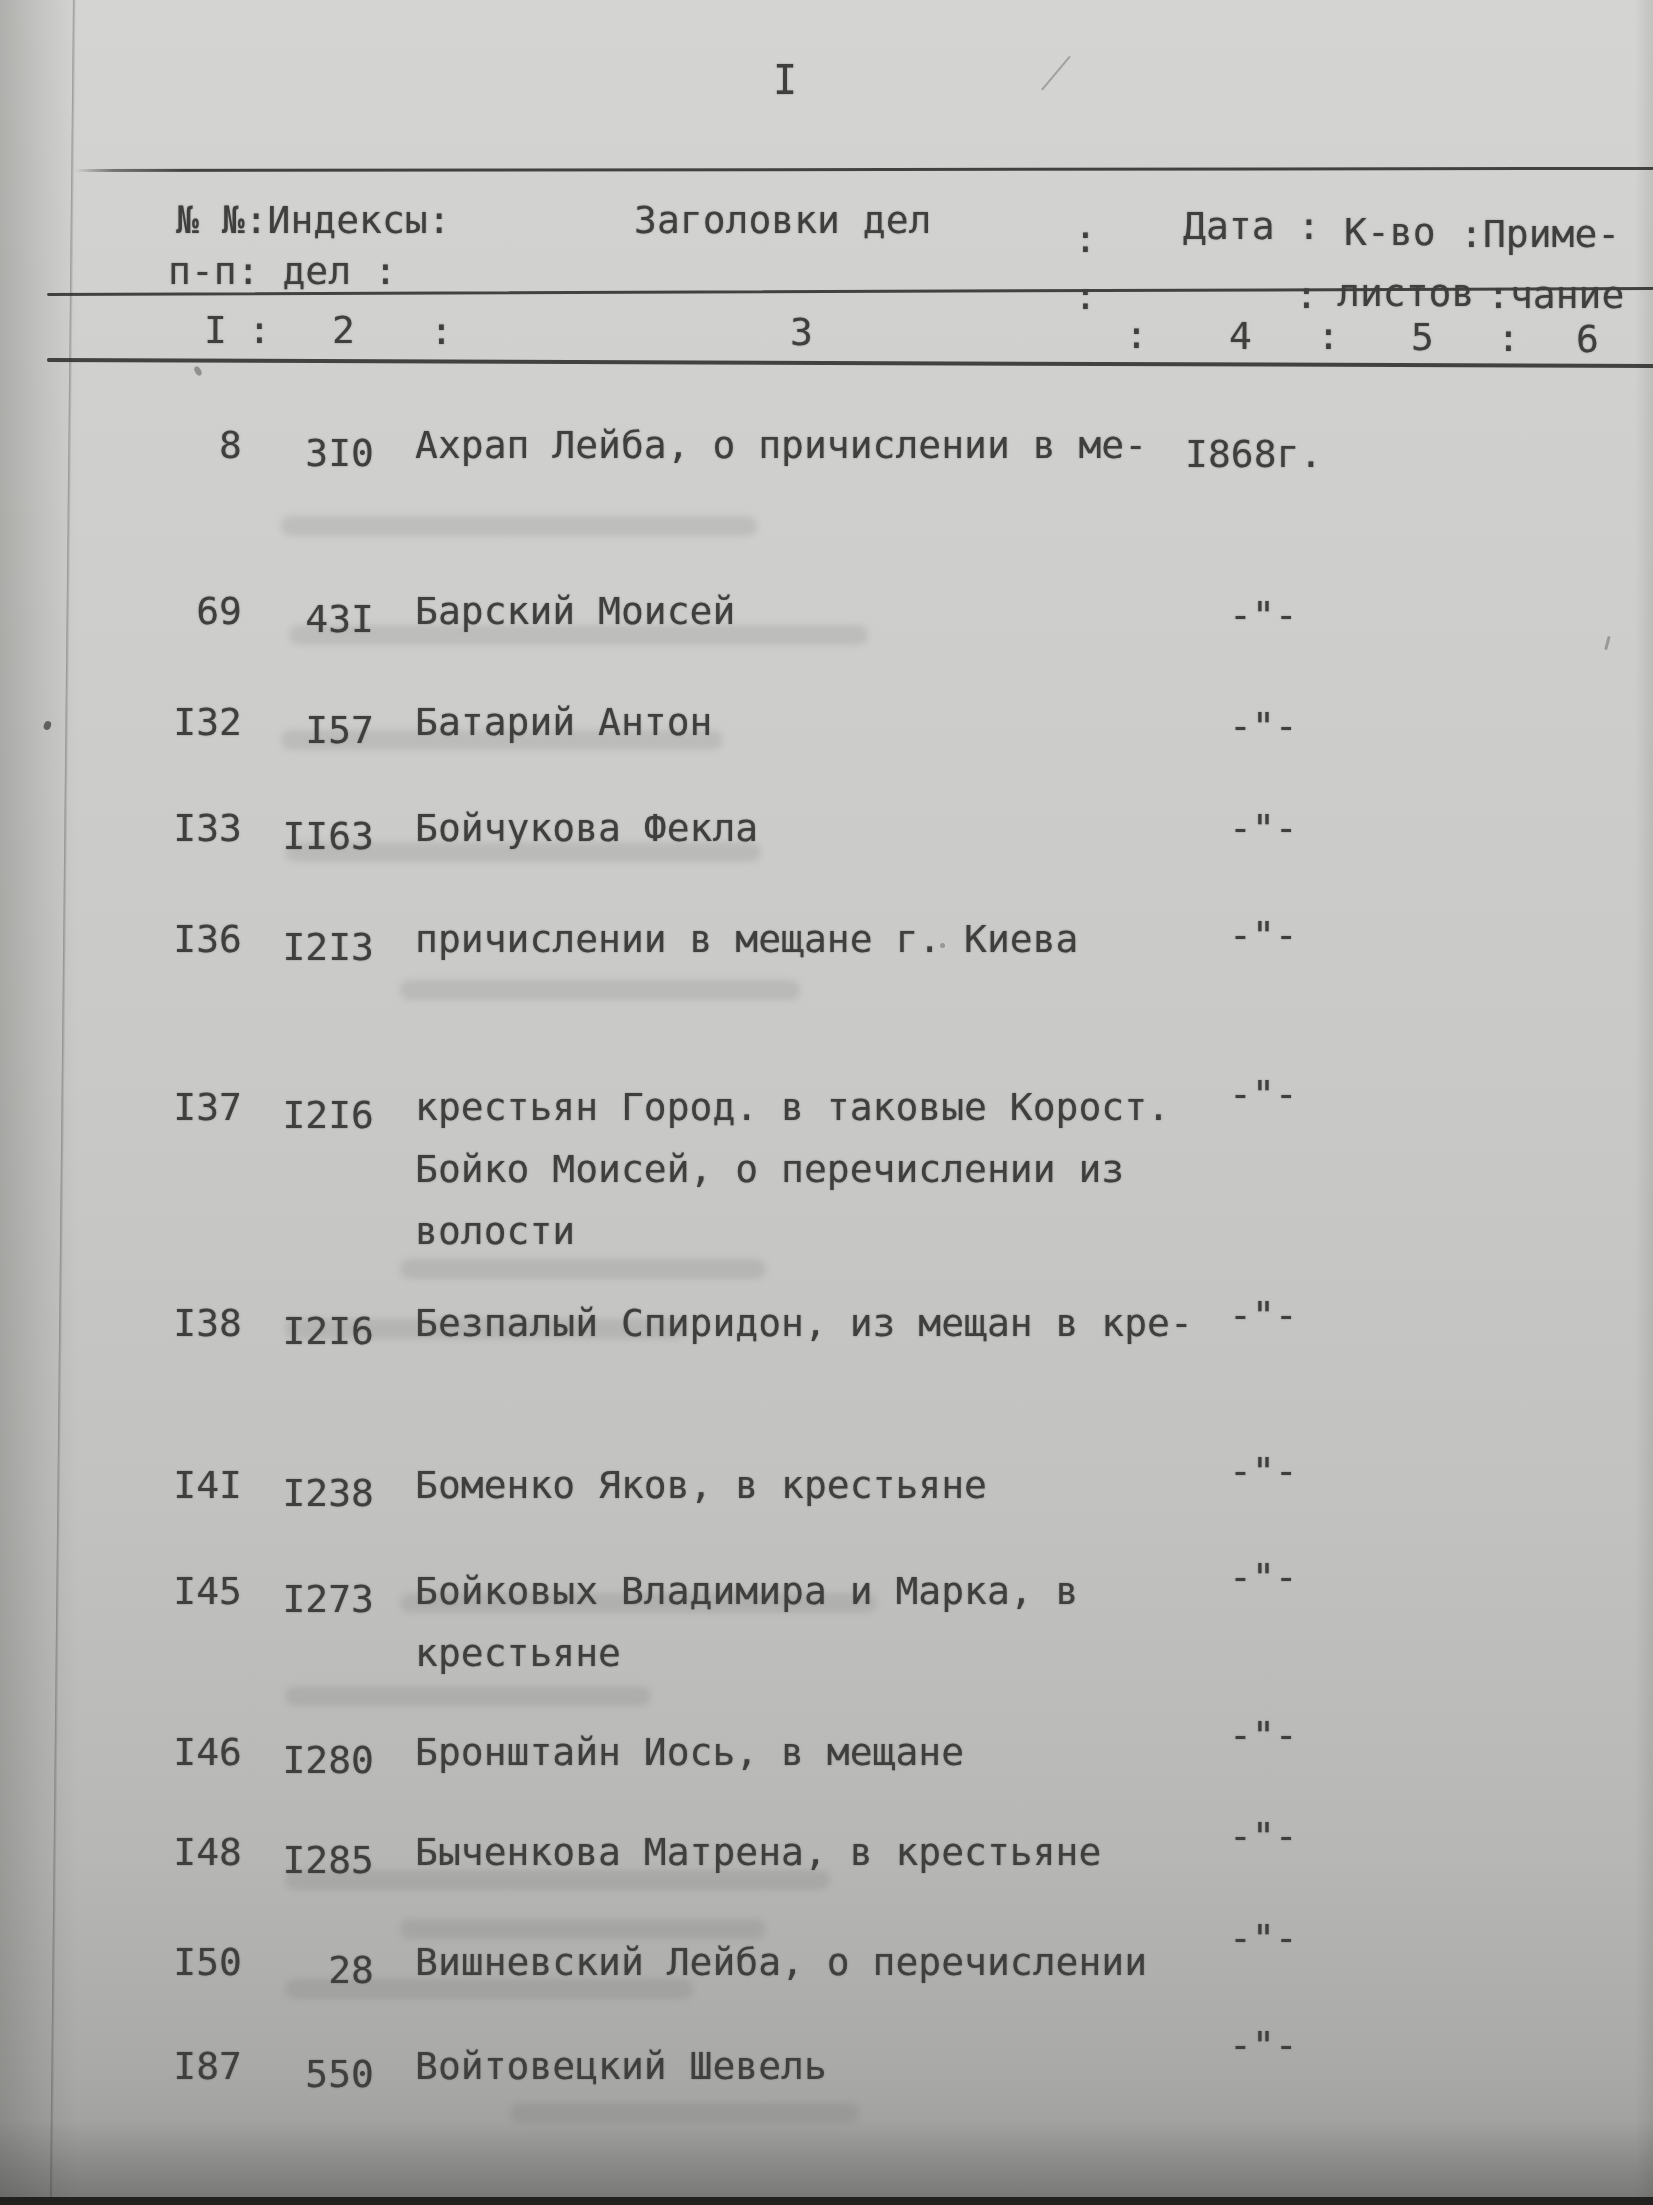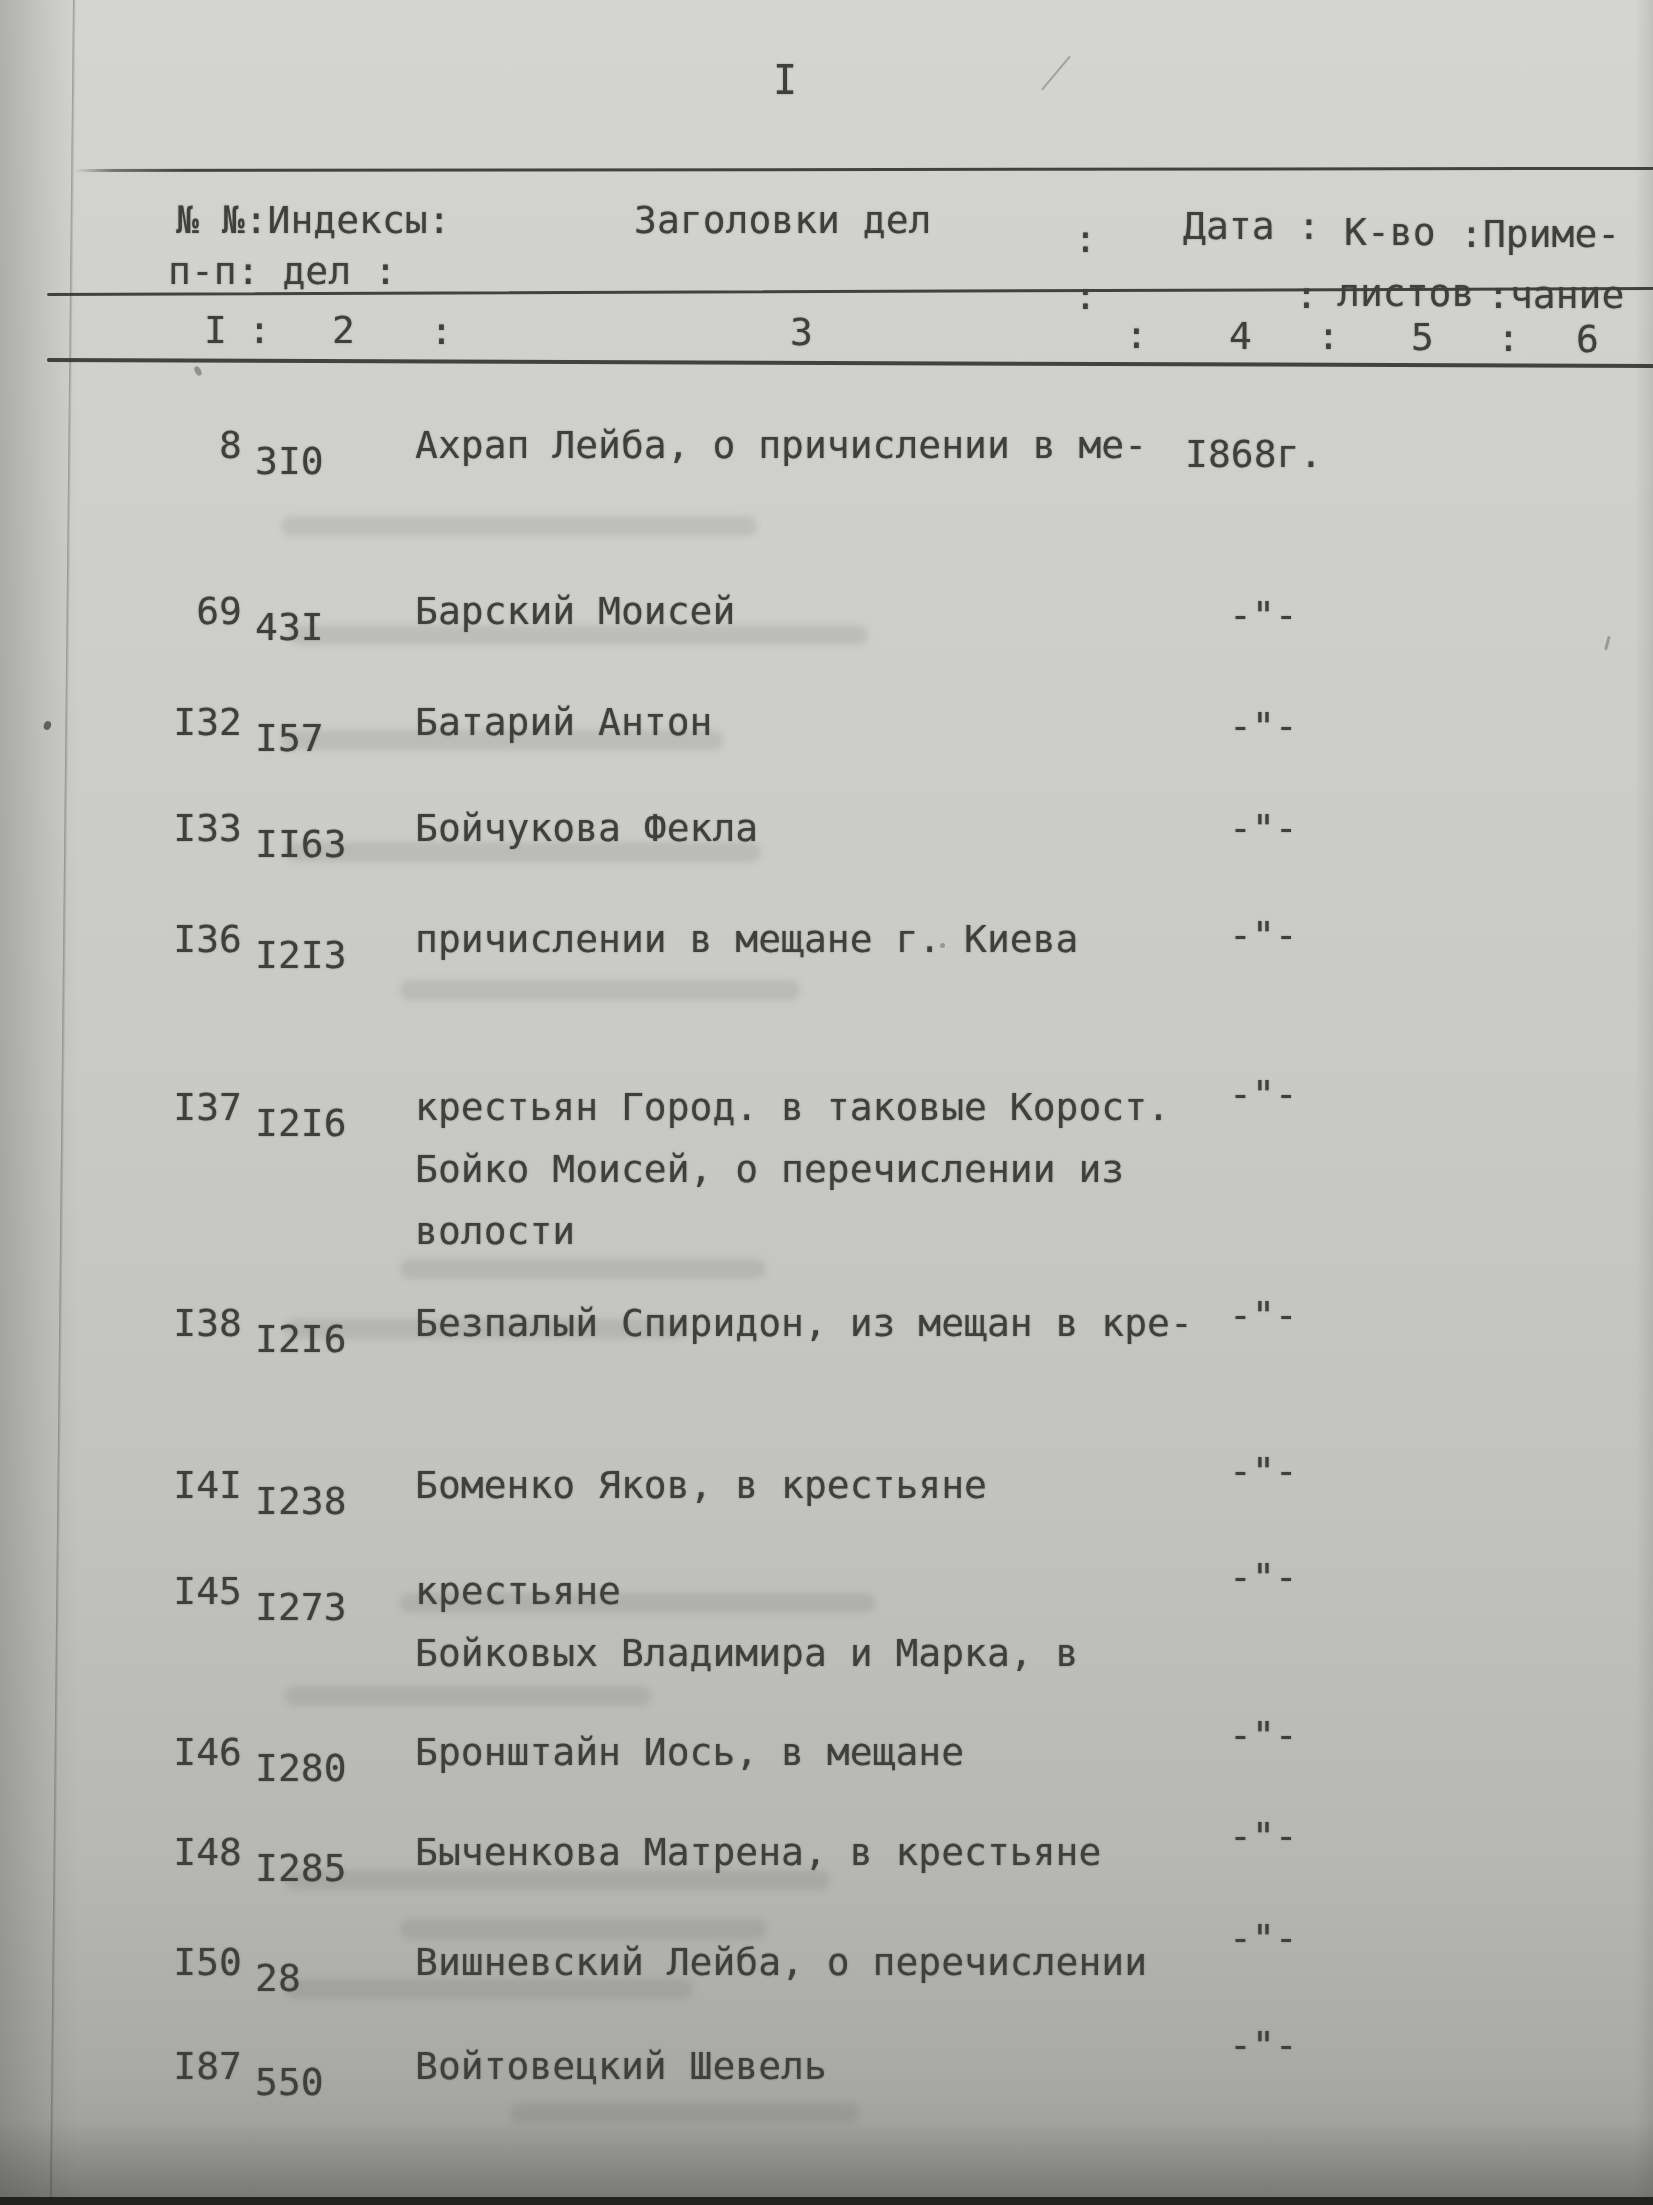--- a/index.html
+++ b/index.html
@@ -25,21 +25,21 @@
     transform:rotate(0.6deg);transform-origin:top left;}
   .rband{position:absolute;right:0;top:0;bottom:0;width:18.7px;
     background:linear-gradient(270deg,rgba(70,70,66,.14),rgba(70,70,66,0));}
   .bfade{position:absolute;left:0;right:0;bottom:7.7px;height:77px;
     background:linear-gradient(180deg,rgba(50,50,48,0),rgba(50,50,48,.30));}
   .bstrip{position:absolute;left:0;right:0;bottom:0;height:7.7px;background:#21211f;}
   .rule{position:absolute;height:3.4px;border-radius:1.7px;background:#2e2e2c;opacity:.88;}
   .rule.fadeL{background:linear-gradient(90deg,rgba(46,46,44,0) 0,rgba(46,46,44,.65) 38px,#2e2e2c 111px);}
   .row{position:absolute;left:0;width:1654px;height:0;}
   .c1{position:absolute;left:111px;width:131px;text-align:right;top:0;}
-  .c2{position:absolute;left:255px;width:119px;text-align:left;top:16px;}
+  .c2{position:absolute;left:255px;width:119px;text-align:right;top:8px;}
   .c3{position:absolute;left:415px;top:0;}
   .c3 .ln{white-space:nowrap;line-height:62px;}
   .c4{position:absolute;left:1229px;top:-6.8px;}
   .ghost{position:absolute;height:20.4px;background:rgba(96,100,92,.15);
     filter:blur(3.4px);border-radius:10.2px;}
   .speck{position:absolute;background:rgba(45,45,43,.65);border-radius:50%;}
 </style>
 </head>
 <body>
 
@@ -172,22 +172,22 @@
     <div class="ink c3">
       <div class="ln">Боменко Яков, в крестьяне</div>
     </div>
     <span class="ink c4" style="top:-14.5px">-"-</span>
   </div>
 
   <div class="row" style="top:1560px">
     <span class="ink c1">I45</span>
     <span class="ink c2">I273</span>
     <div class="ink c3">
+      <div class="ln">Бойковых Владимира и Марка, в</div>
       <div class="ln">крестьяне</div>
-      <div class="ln">Бойковых Владимира и Марка, в</div>
     </div>
     <span class="ink c4" style="top:-14.5px">-"-</span>
   </div>
 
   <div class="row" style="top:1721px">
     <span class="ink c1">I46</span>
     <span class="ink c2">I280</span>
     <div class="ink c3">
       <div class="ln">Бронштайн Иось, в мещане</div>
     </div>

